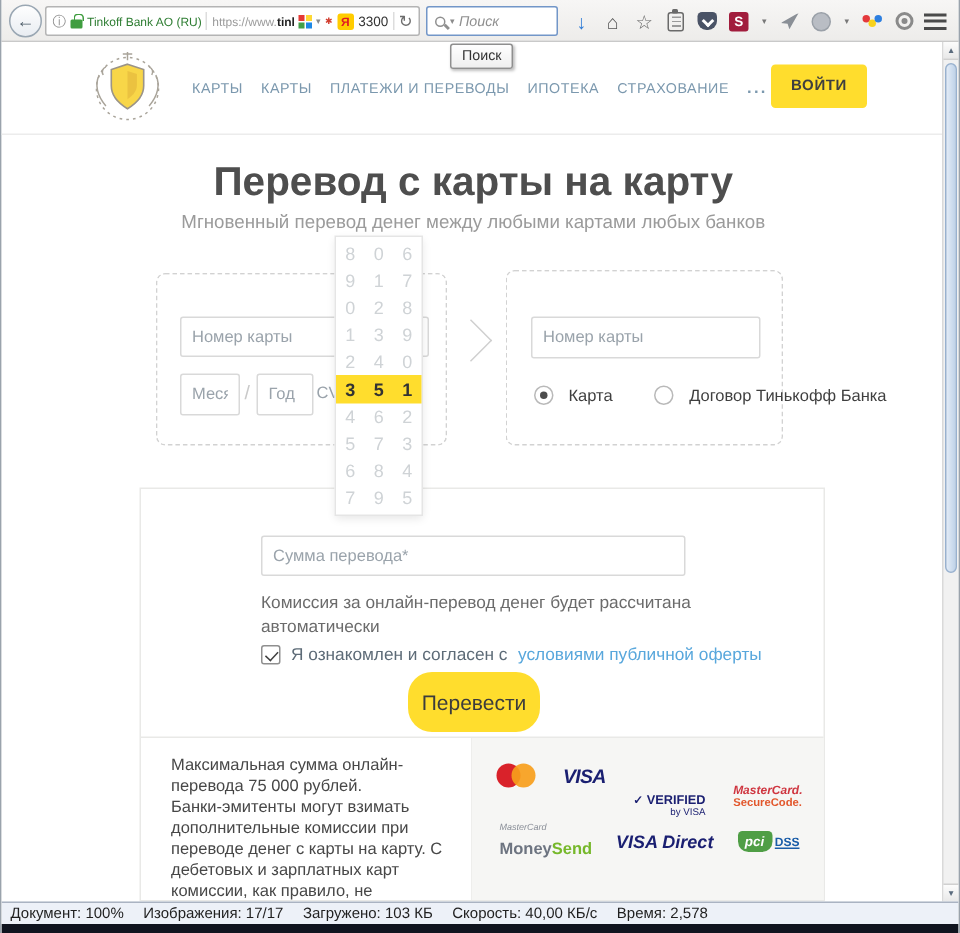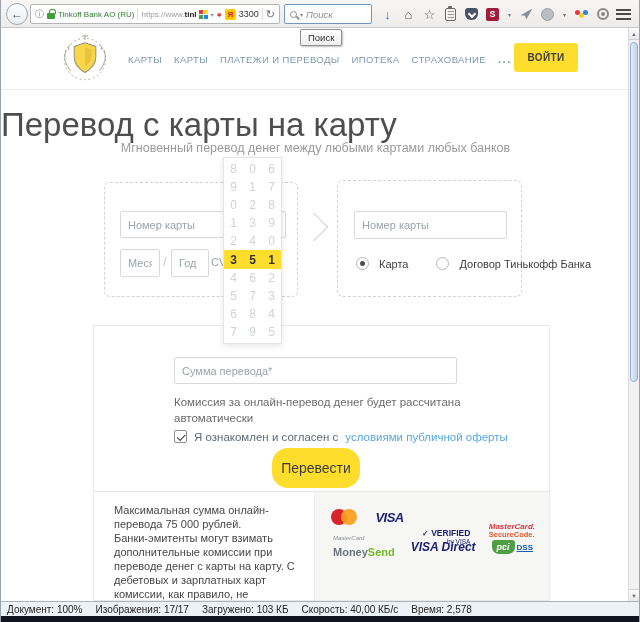--- a/index.html
+++ b/index.html
@@ -77,22 +77,22 @@
 
   .site-header { position:absolute; top:0; left:0; right:0; height:62px; border-bottom:1px solid #ececec; background:#fff; }
   .logo { position:absolute; left:57px; top:4px; }
   .nav { position:absolute; left:127px; top:0; height:62px; display:flex; align-items:center; gap:12px; }
   .nav-link { font-size:9.5px; letter-spacing:.4px; color:#7b98ae; cursor:pointer; white-space:nowrap; }
   .nav-more { color:#7b98ae; font-weight:bold; letter-spacing:1.5px; font-size:11px; cursor:pointer; }
   .login-btn { position:absolute; right:52px; top:15px; width:64px; height:29px; background:#ffdd2d;
                border:none; border-radius:3px; font-size:10px; font-weight:bold; color:#3f3f3f;
                letter-spacing:.4px; cursor:pointer; }
 
-  .page-title { position:absolute; top:78px; left:0; width:100%; text-align:left; font-size:33px;
-                font-weight:400; color:#4e4e4e; }
+  .page-title { position:absolute; top:78px; left:0; width:100%; text-align:center; font-size:27px;
+                font-weight:700; color:#4e4e4e; }
   .page-subtitle { position:absolute; top:113px; left:0; width:100%; text-align:center; font-size:12.5px; color:#9b9b9b; }
 
   .card-box { position:absolute; border:1px dashed #d2d2d2; border-radius:6px; }
   .box-sender { left:103px; top:154px; width:194px; height:115px; }
   .box-recipient { left:336px; top:152px; width:185px; height:117px; }
   input.txt { border:1px solid #d9d9d9; border-radius:2px; font-size:11px; color:#333; padding:0 7px; outline:none; background:#fff; }
   input.txt::placeholder { color:#9aa3ab; }
   .sender-number { position:absolute; left:15px; top:28px; width:166px; height:27px; }
   .sender-month  { position:absolute; left:15px; top:66px; width:40px; height:28px; font-size:10px; padding:0 5px; }
   .slash { position:absolute; left:58px; top:71px; color:#c9c9c9; font-size:13px; }
@@ -128,21 +128,21 @@
                border-left:1.6px solid #3e3e3e; border-bottom:1.6px solid #3e3e3e; transform:rotate(-47deg); }
   .agree-link { color:#58a7dc; cursor:pointer; }
   .transfer-btn { position:absolute; left:178px; top:122px; width:88px; height:40px; background:#ffdd2d;
                   border:none; border-radius:16px; font-size:14px; color:#3c3c3c; cursor:pointer; }
 
   .lower-footer { position:absolute; left:0; right:0; top:165px; bottom:0; border-top:1px solid #e9e9e7; display:flex; }
   .footer-info { width:221px; border-right:1px solid #eeeeec; padding:11px 8px 0 20px;
                  font-size:11px; color:#474747; line-height:1.28; }
   .footer-logos { flex:1; background:#f6f6f4; padding:12px 14px 0 16px; }
   .logo-row { display:flex; align-items:center; justify-content:space-between; height:26px; }
-  .logo-row + .logo-row { margin-top:4px; padding:0 2px; }
+  .logo-row + .logo-row { margin-top:18px; padding:0 2px; }
   .mc-logo { display:flex; }
   .mc-c1 { width:16px; height:16px; border-radius:50%; background:#d9222a; display:block; }
   .mc-c2 { width:16px; height:16px; border-radius:50%; background:#f79e1b; display:block; margin-left:-6px; opacity:.92; }
   .visa-logo { font-size:13px; font-weight:bold; font-style:italic; color:#1a1f71; letter-spacing:-.5px; }
   .vbv-logo { text-align:right; line-height:1.1; }
   .vbv-l1 { display:block; font-size:8.5px; font-weight:bold; color:#1a1f71;margin-top:40px; }
   .vbv-check { color:#1a1f71; font-size:8px; }
   .vbv-l2 { display:block; font-size:6.5px; color:#1a1f71; }
   .sc-logo { text-align:left; line-height:1.15; }
   .sc-l1 { display:block; font-size:8px; font-weight:bold; font-style:italic; color:#cf3640;margin-top:28px; }

